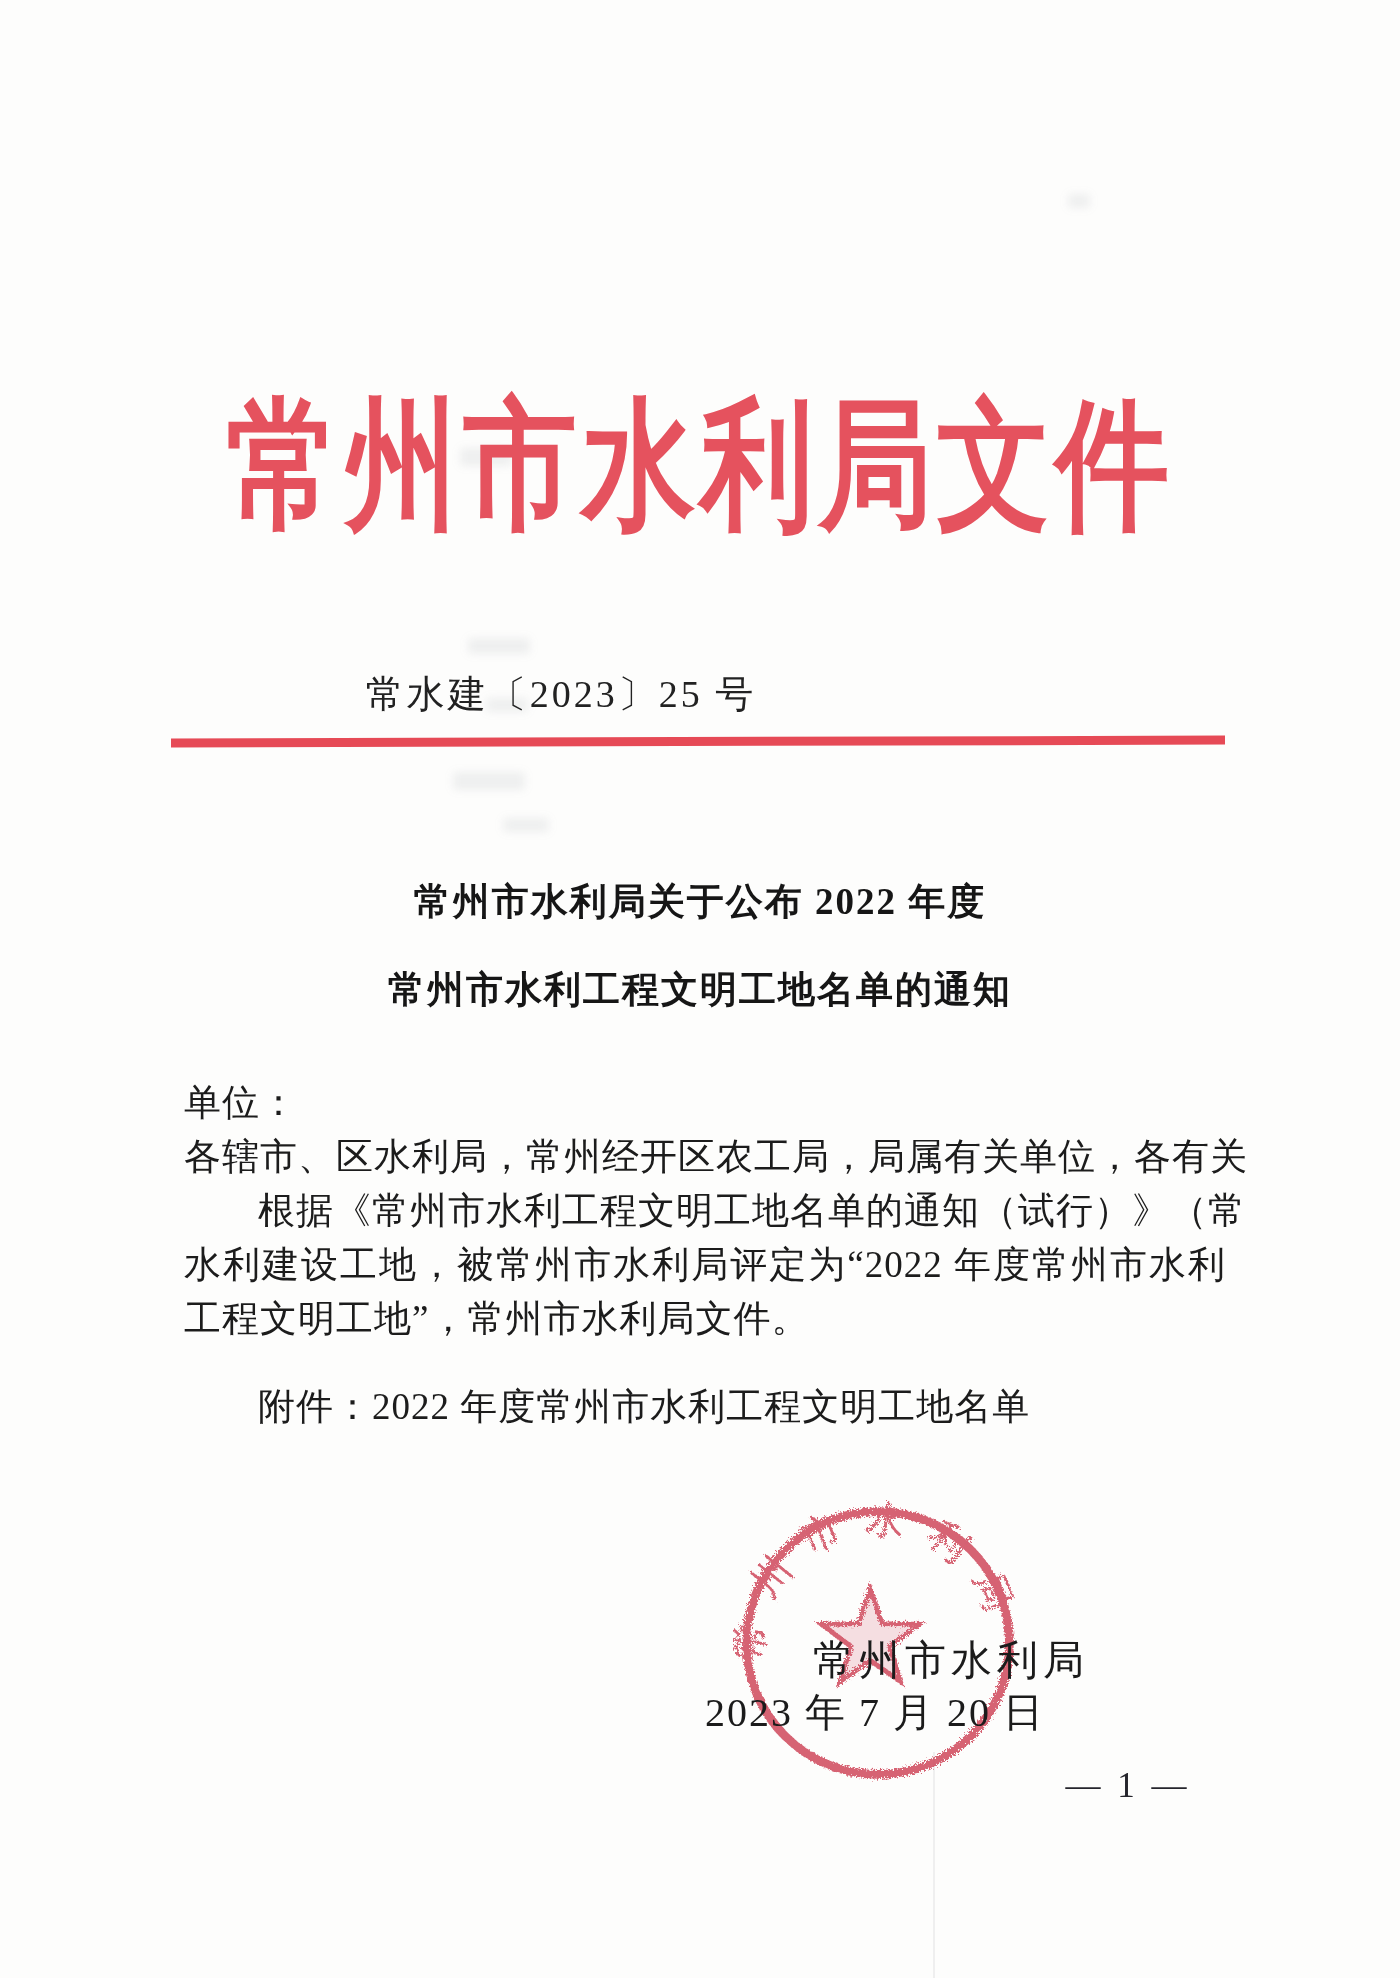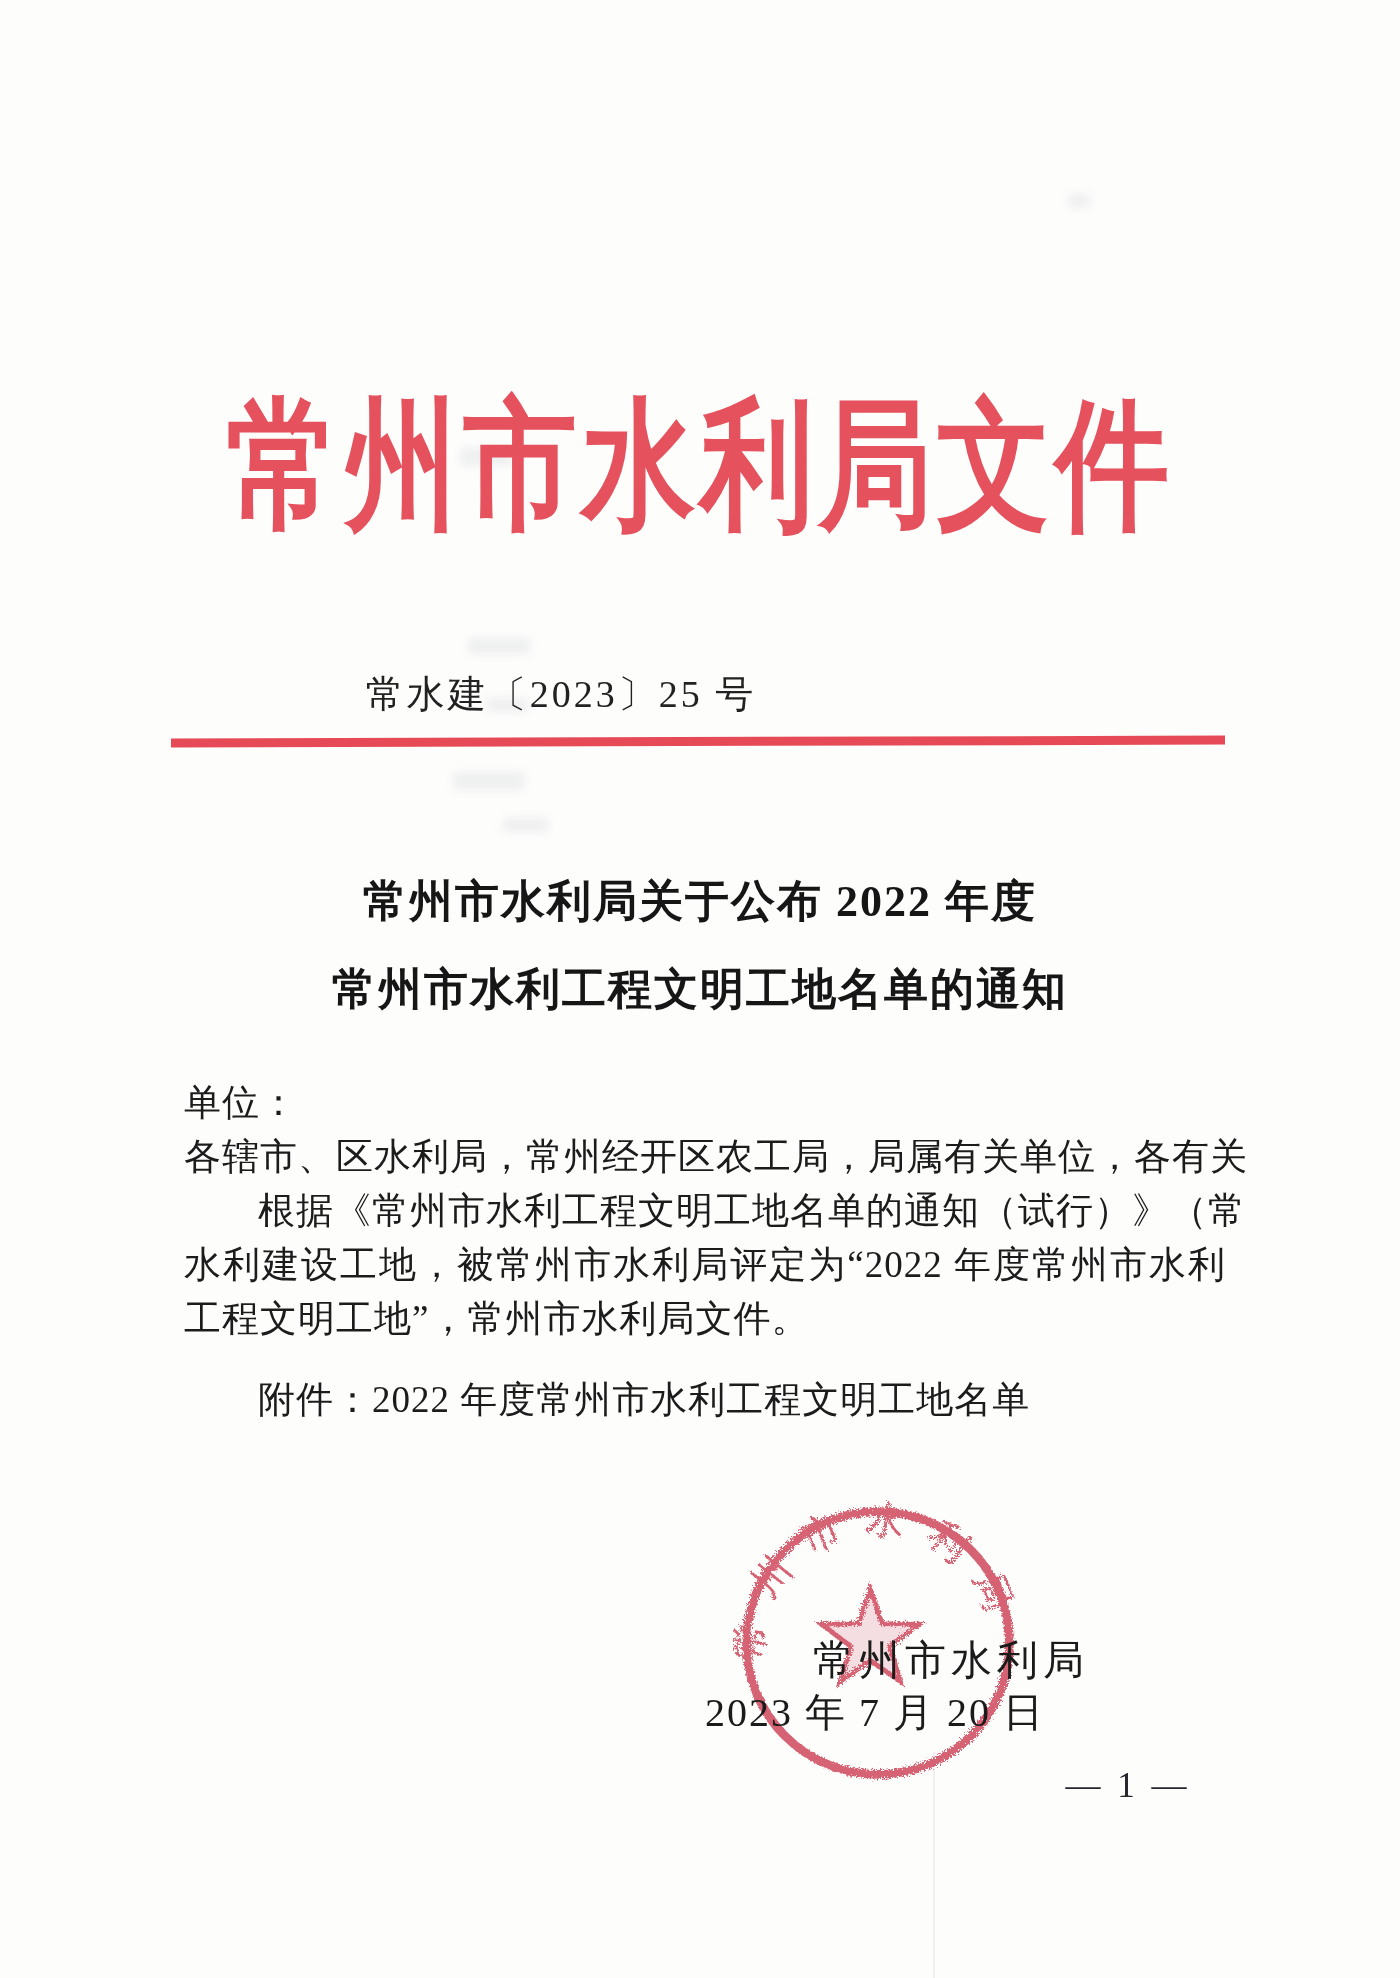--- a/index.html
+++ b/index.html
@@ -59,21 +59,21 @@
     transform: rotate(-0.15deg);
   }
   
   .notice-title {
     position: absolute;
     top: 858px;
     left: 100px;
     width: 1200px;
     text-align: center;
     font-weight: 700;
-    font-size: 44px;
+    font-size: 37px;
     line-height: 88px;
     letter-spacing: 2px;
     color: #161616;
   }
   
   .body-block {
     position: absolute;
     top: 1076px;
     left: 184px;
     width: 1042px;
@@ -89,21 +89,21 @@
   }
   .body-line.short {
     text-align: left;
     text-align-last: left;
     white-space: normal;
   }
   .body-line.indent {
     padding-left: 74px;
   }
   .attachment-line {
-    margin-top: 27px;
+    margin-top: 34px;
     padding-left: 74px;
     text-align: left;
     text-align-last: left;
   }
   
   .seal {
     position: absolute;
     left: 733px;
     top: 1498px;
     width: 290px;

